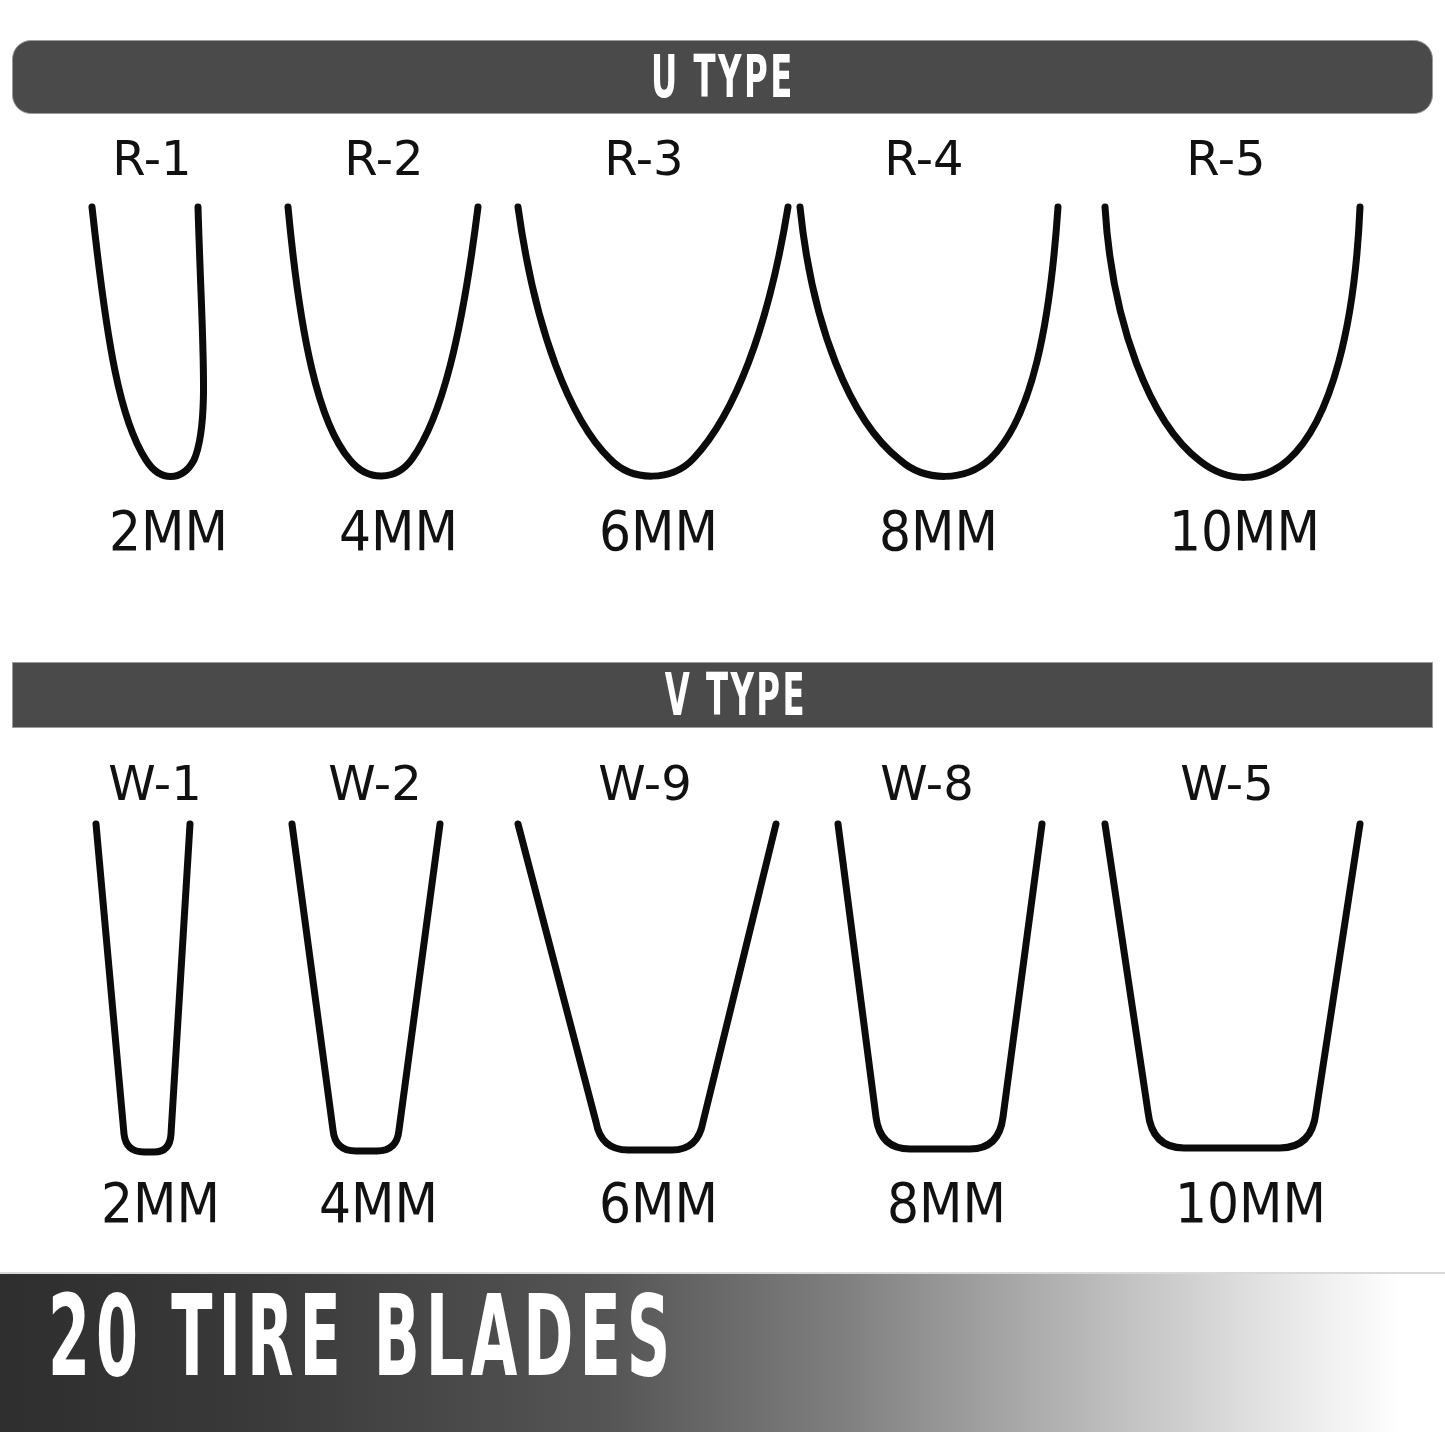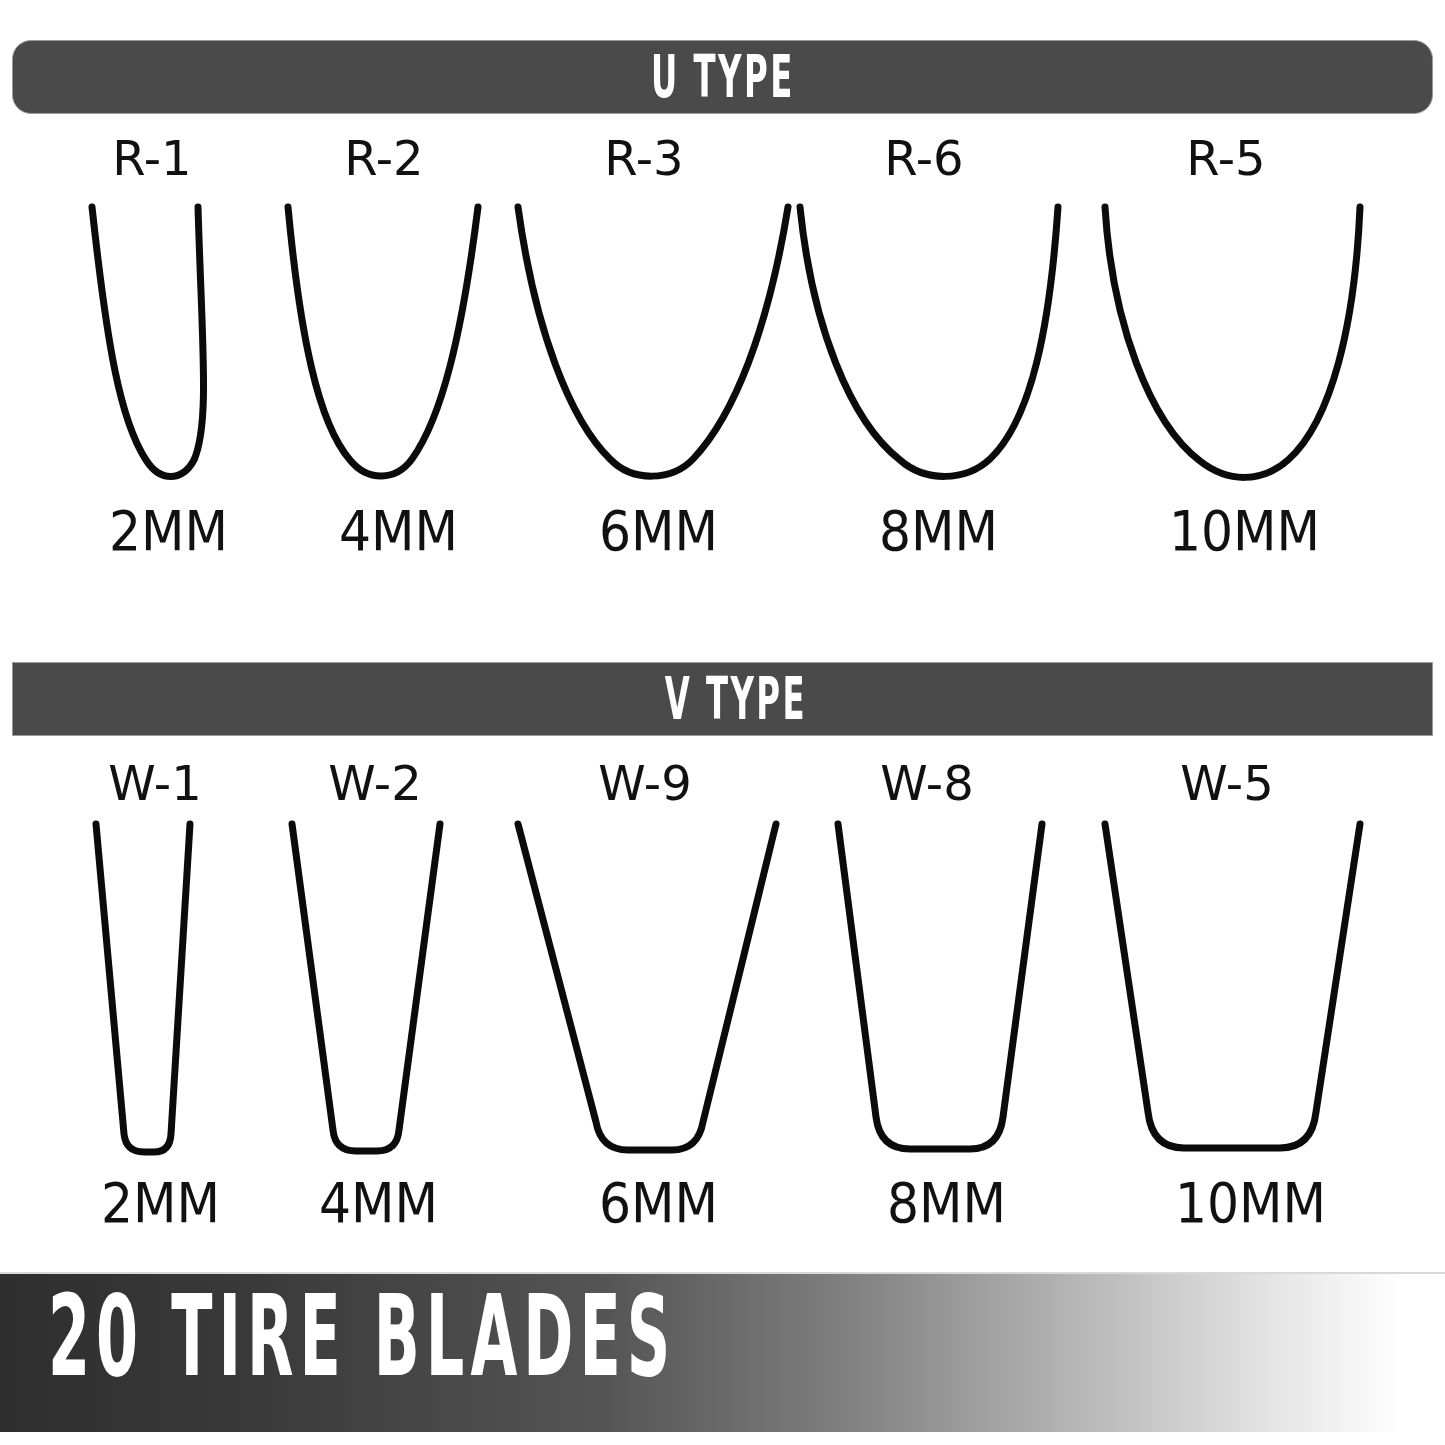--- a/index.html
+++ b/index.html
@@ -40,21 +40,21 @@
     font-weight: bold;
     font-size: 58px;
     letter-spacing: 4px;
     transform: scaleX(0.62);
     transform-origin: center center;
     white-space: nowrap;
     line-height: 1;
   }
 
   #bar-u { top: 40px; height: 74px; border-radius: 19px; }
-  #bar-v { top: 662px; height: 74px; padding-left: 27px; }
+  #bar-v { top: 662px; height: 66px; padding-left: 27px; }
 
   
   .label-row {
     position: absolute;
     left: 0;
     width: 1445px;
     height: 56px;
   }
   .code-label {
     position: absolute;
@@ -135,21 +135,21 @@
 <div class="page">
 
   <div class="type-bar" id="bar-u" style="background:#4a4a4a;">
     <span class="type-bar-label">U  TYPE</span>
   </div>
 
   <div class="label-row" id="codes-u">
     <span class="code-label" style="left:92px;width:120px;">R-1</span>
     <span class="code-label" style="left:324px;width:120px;">R-2</span>
     <span class="code-label" style="left:584px;width:120px;">R-3</span>
-    <span class="code-label" style="left:864px;width:120px;">R-6</span>
+    <span class="code-label" style="left:864px;width:120px;">R-4</span>
     <span class="code-label" style="left:1166px;width:120px;">R-5</span>
   </div>
 
   <div class="shapes" id="shapes-u">
     <svg viewBox="0 0 1445 300" preserveAspectRatio="none" aria-hidden="true">
 
       <path class="groove" d="M 92 12 C 107 150 120 225 146 265 C 160 287 182 287 194 265 C 210 228 202 150 198 12"></path>
 
       <path class="groove" d="M 288 12 C 300 140 318 228 350 265 C 368 287 396 286 412 264 C 442 222 462 140 478 12"></path>
 

